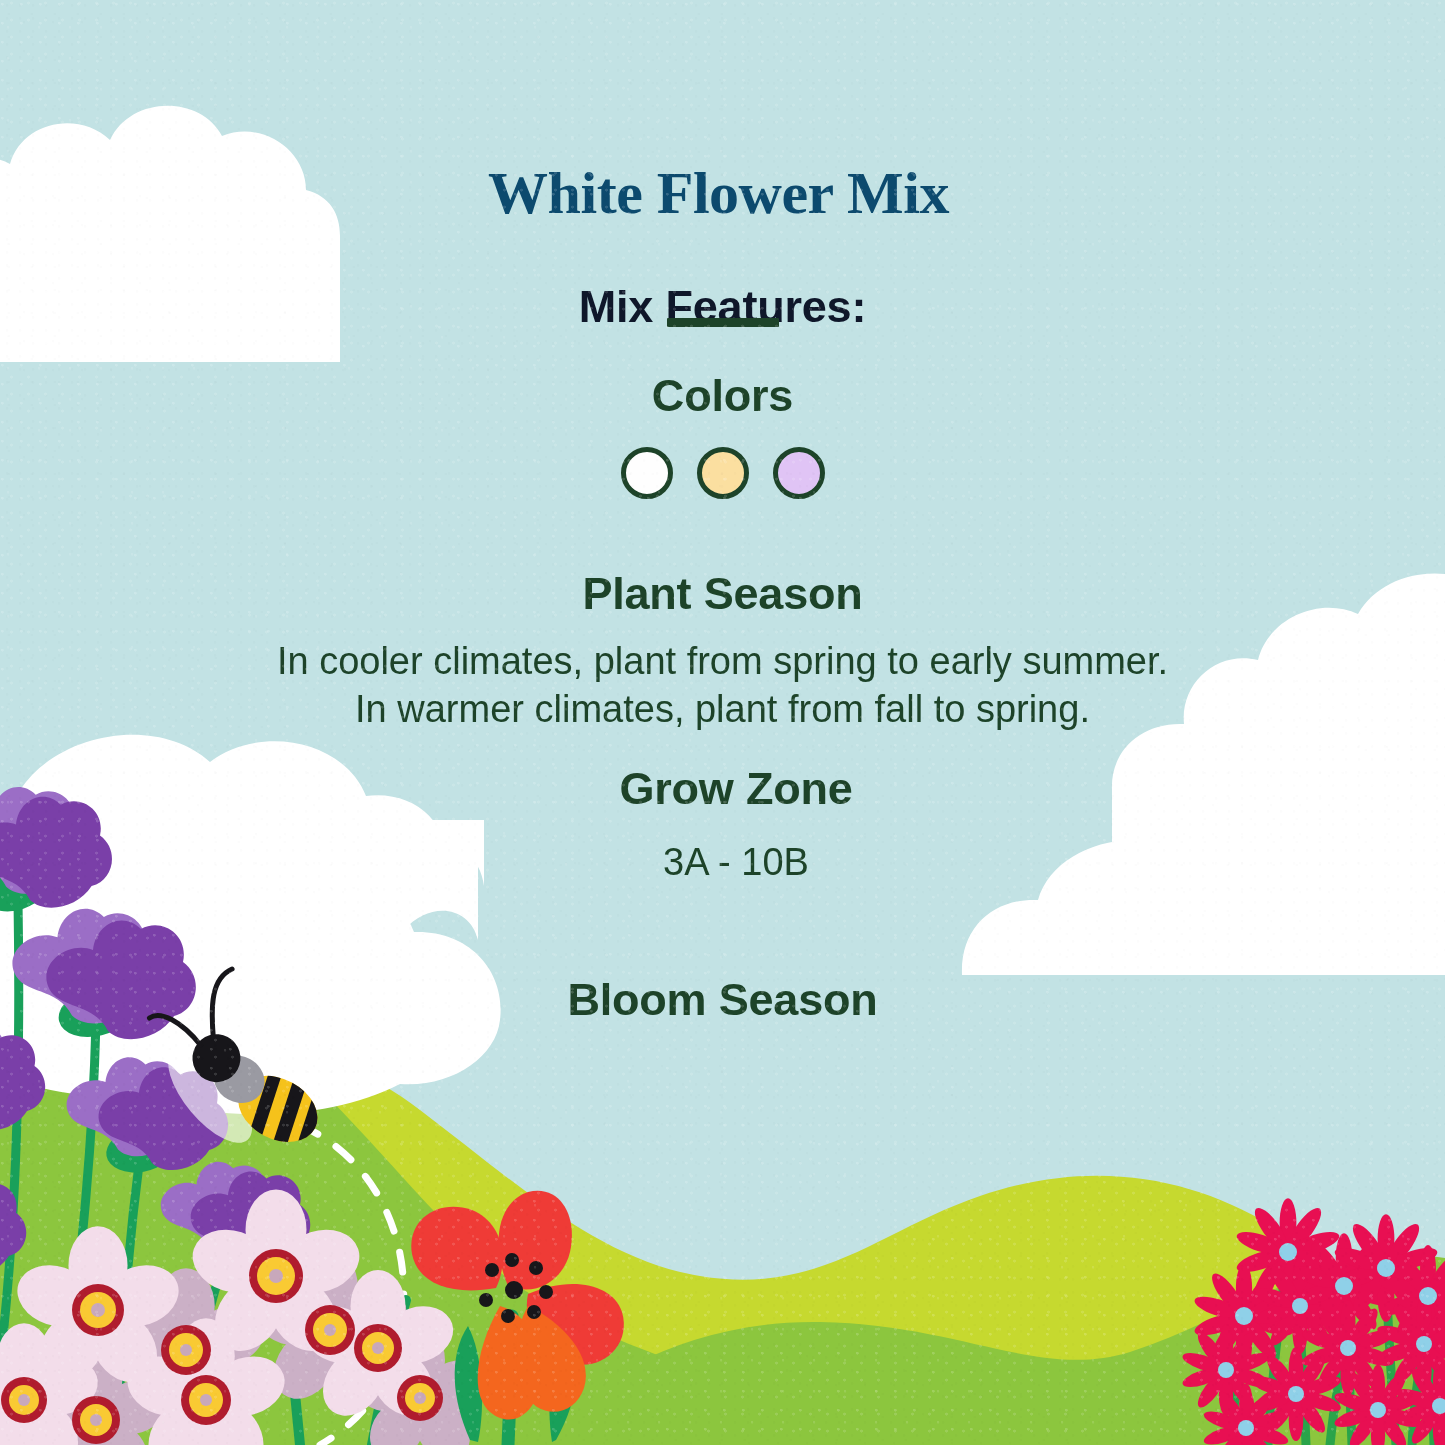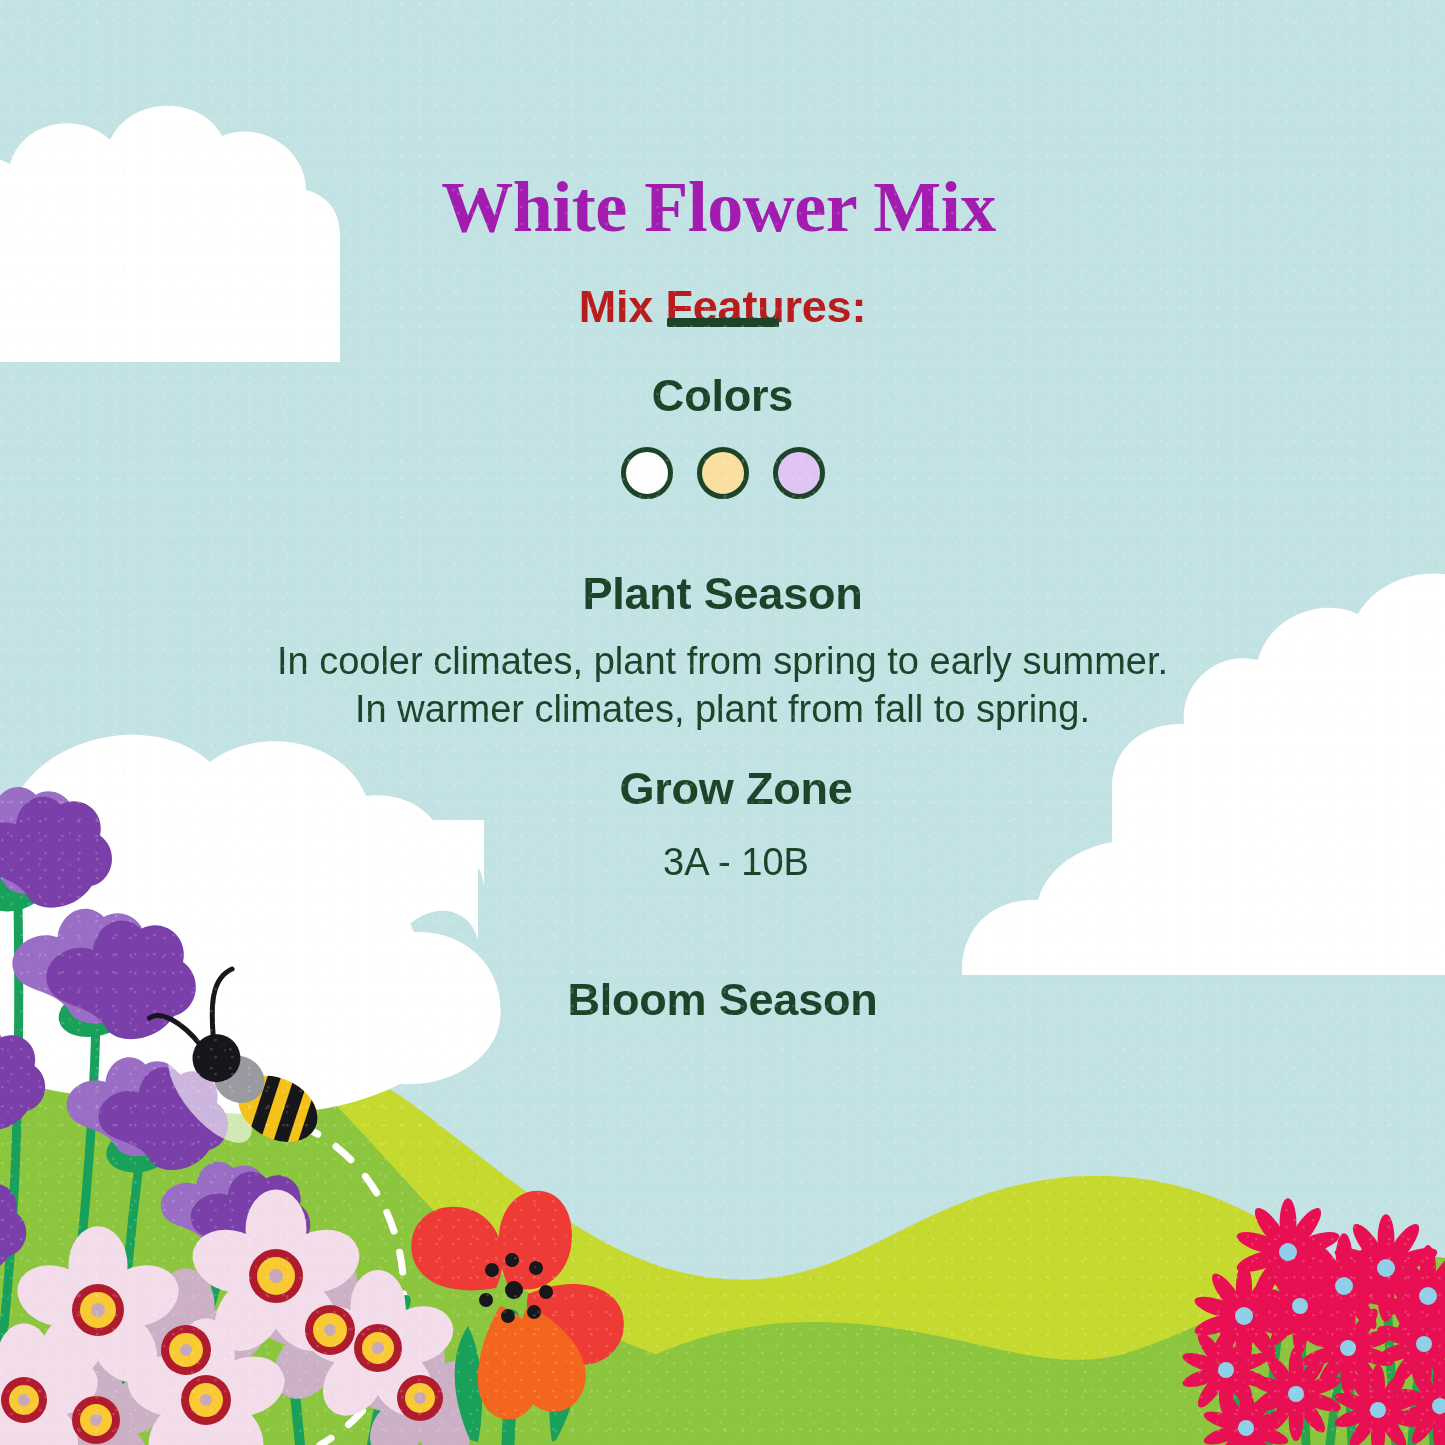--- a/index.html
+++ b/index.html
@@ -45,33 +45,33 @@
     pointer-events: none;
   }
   #content > * { pointer-events: auto; }
 
   .title {
     position: absolute;
     top: 122px;
     left: 0; right: 8px;
     font-family: "Liberation Serif", serif;
     font-weight: 700;
-    font-size: 72px;
+    font-size: 60px;
     line-height: 1.05;
     letter-spacing: -0.5px;
-    color: #a21caf;
+    color: #0c4a6e;
   }
   .subtitle {
     position: absolute;
     top: 245px;
     left: 0; right: 0;
     font-weight: 700;
     font-size: 45px;
     line-height: 1.1;
-    color: #b91c1c;
+    color: #0f172a;
     letter-spacing: -0.2px;
   }
   .divider-wrap {
     position: absolute;
     top: 318px;
     left: 0; right: 0;
     display: flex;
     justify-content: center;
   }
   .divider {

